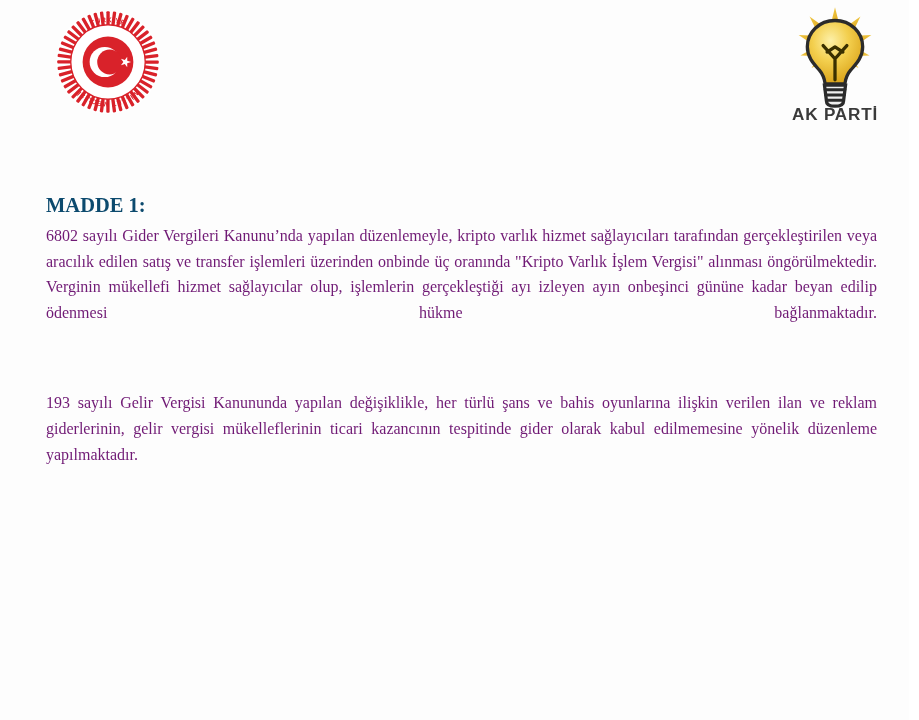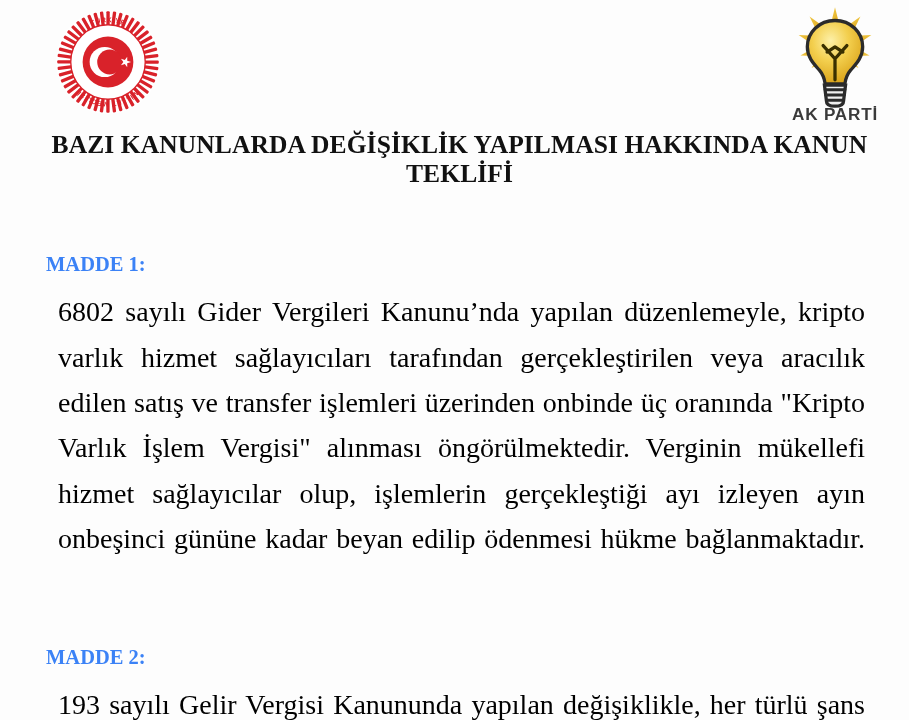--- a/index.html
+++ b/index.html
@@ -74,31 +74,31 @@
   
   .content {
     margin: 0;
     padding: 63px 42px 0 46px;
   }
   .article { margin-bottom: 38px; }
   .article:last-child { margin-bottom: 0; }
   .article-heading {
     font-size: 20.5px;
     font-weight: bold;
-    color: #3b82f6;
+    color: #0c4a6e;
     margin: 0 0 4px 0;
     line-height: 1.25;
   }
   .article-body {
-    font-size: 28px;
+    font-size: 16px;
     line-height: 1.62;
     text-align: justify;
     text-justify: inter-word;
-    color: #000000;
-    margin: 12px;
+    color: #701a75;
+    margin: 0;
     hyphens: none;
   }
   
   .article-body::after {
     content: "";
     display: inline-block;
     width: 100%;
   }
 </style>
 </head>
@@ -333,29 +333,27 @@
           <line x1="85" y1="127" x2="115" y2="127"></line>
           <line x1="86" y1="135" x2="114" y2="135"></line>
           <line x1="88" y1="143" x2="112" y2="143"></line>
         </g>
         <text x="100" y="173" text-anchor="middle" font-family="Liberation Sans, sans-serif" font-size="26" font-weight="bold" fill="#3a3a3a" letter-spacing="1.2">AK PARTİ</text>
       </svg>
     </div>
   </div>
 
   <div class="title-block">
-    <div class="doc-title">BAZI KANUNLARDA DEĞİŞİKLİK YAPILMASI HAKKINDA KANUN TEKLİFİ</div>
   </div>
 
   <div class="content">
 
     <div class="article">
       <p class="article-heading">MADDE 1:</p>
       <p class="article-body">6802 sayılı Gider Vergileri Kanunu’nda yapılan düzenlemeyle, kripto varlık hizmet sağlayıcıları tarafından gerçekleştirilen veya aracılık edilen satış ve transfer işlemleri üzerinden onbinde üç oranında "Kripto Varlık İşlem Vergisi" alınması öngörülmektedir. Verginin mükellefi hizmet sağlayıcılar olup, işlemlerin gerçekleştiği ayı izleyen ayın onbeşinci gününe kadar beyan edilip ödenmesi hükme bağlanmaktadır.</p>
     </div>
 
     <div class="article">
-      <p class="article-heading">MADDE 2:</p>
       <p class="article-body">193 sayılı Gelir Vergisi Kanununda yapılan değişiklikle, her türlü şans ve bahis oyunlarına ilişkin verilen ilan ve reklam giderlerinin, gelir vergisi mükelleflerinin ticari kazancının tespitinde gider olarak kabul edilmemesine yönelik düzenleme yapılmaktadır.</p>
     </div>
 
   </div>
 </div>
 
 </body></html>

